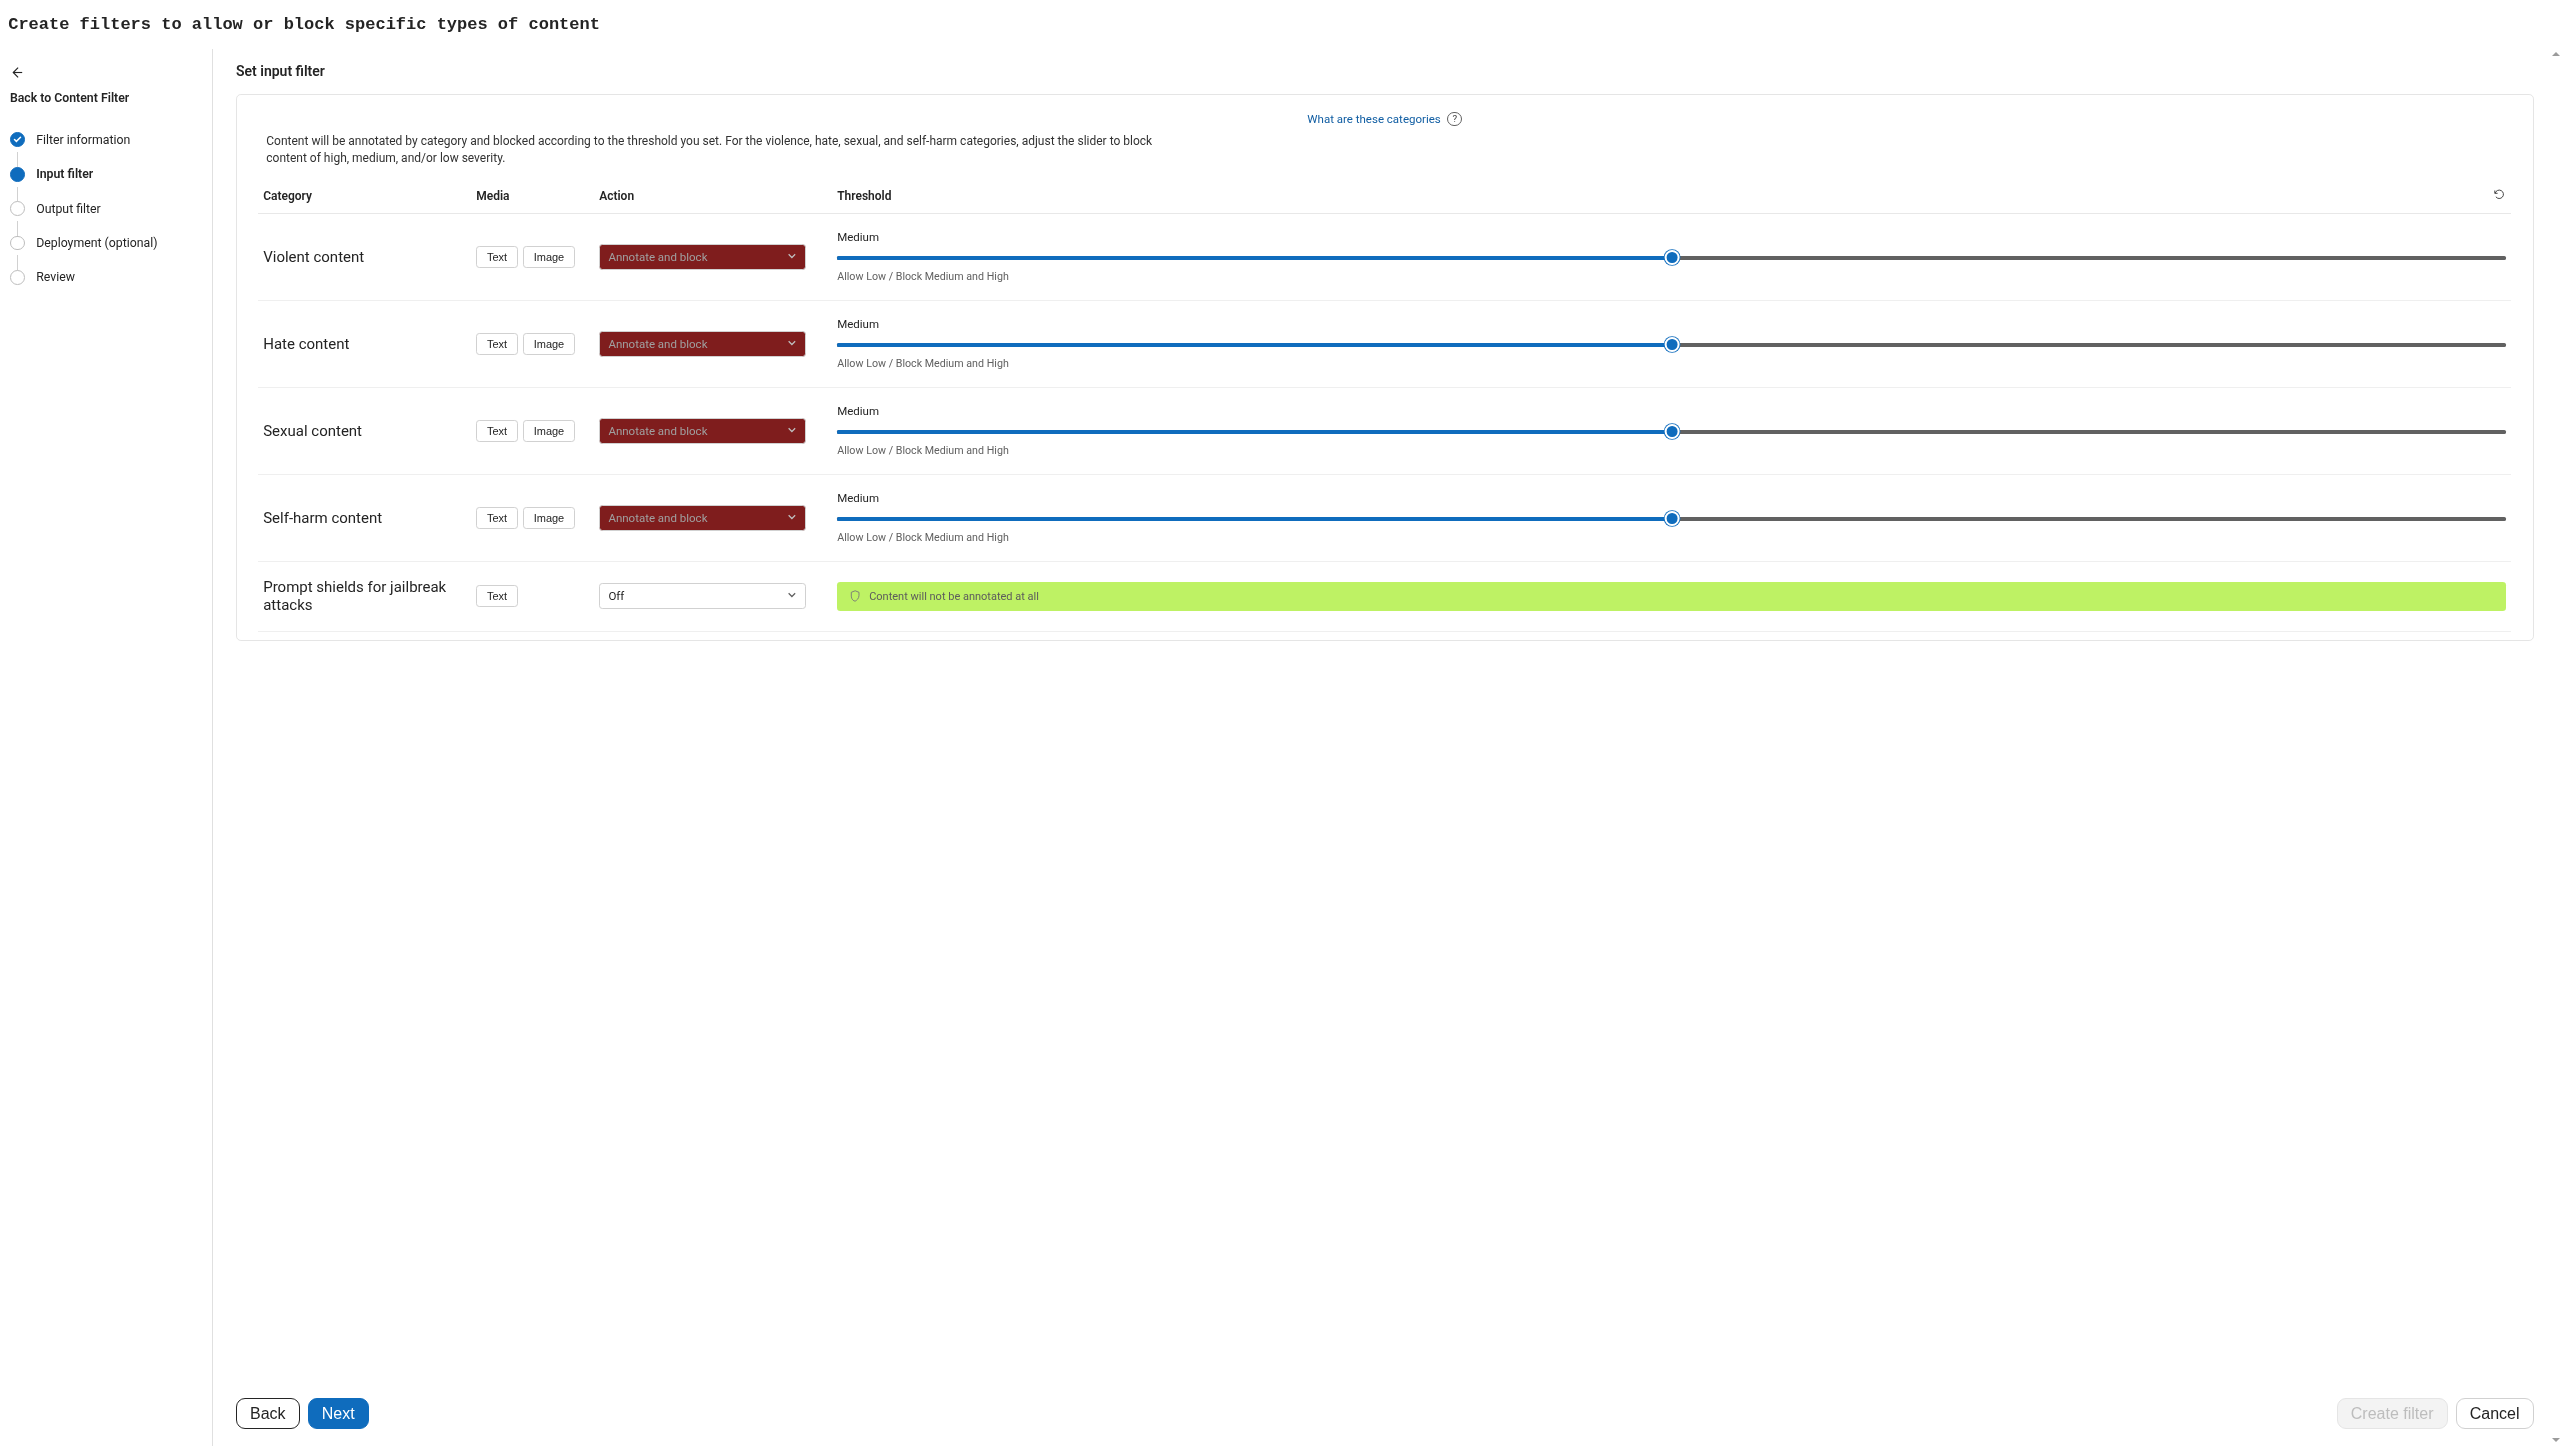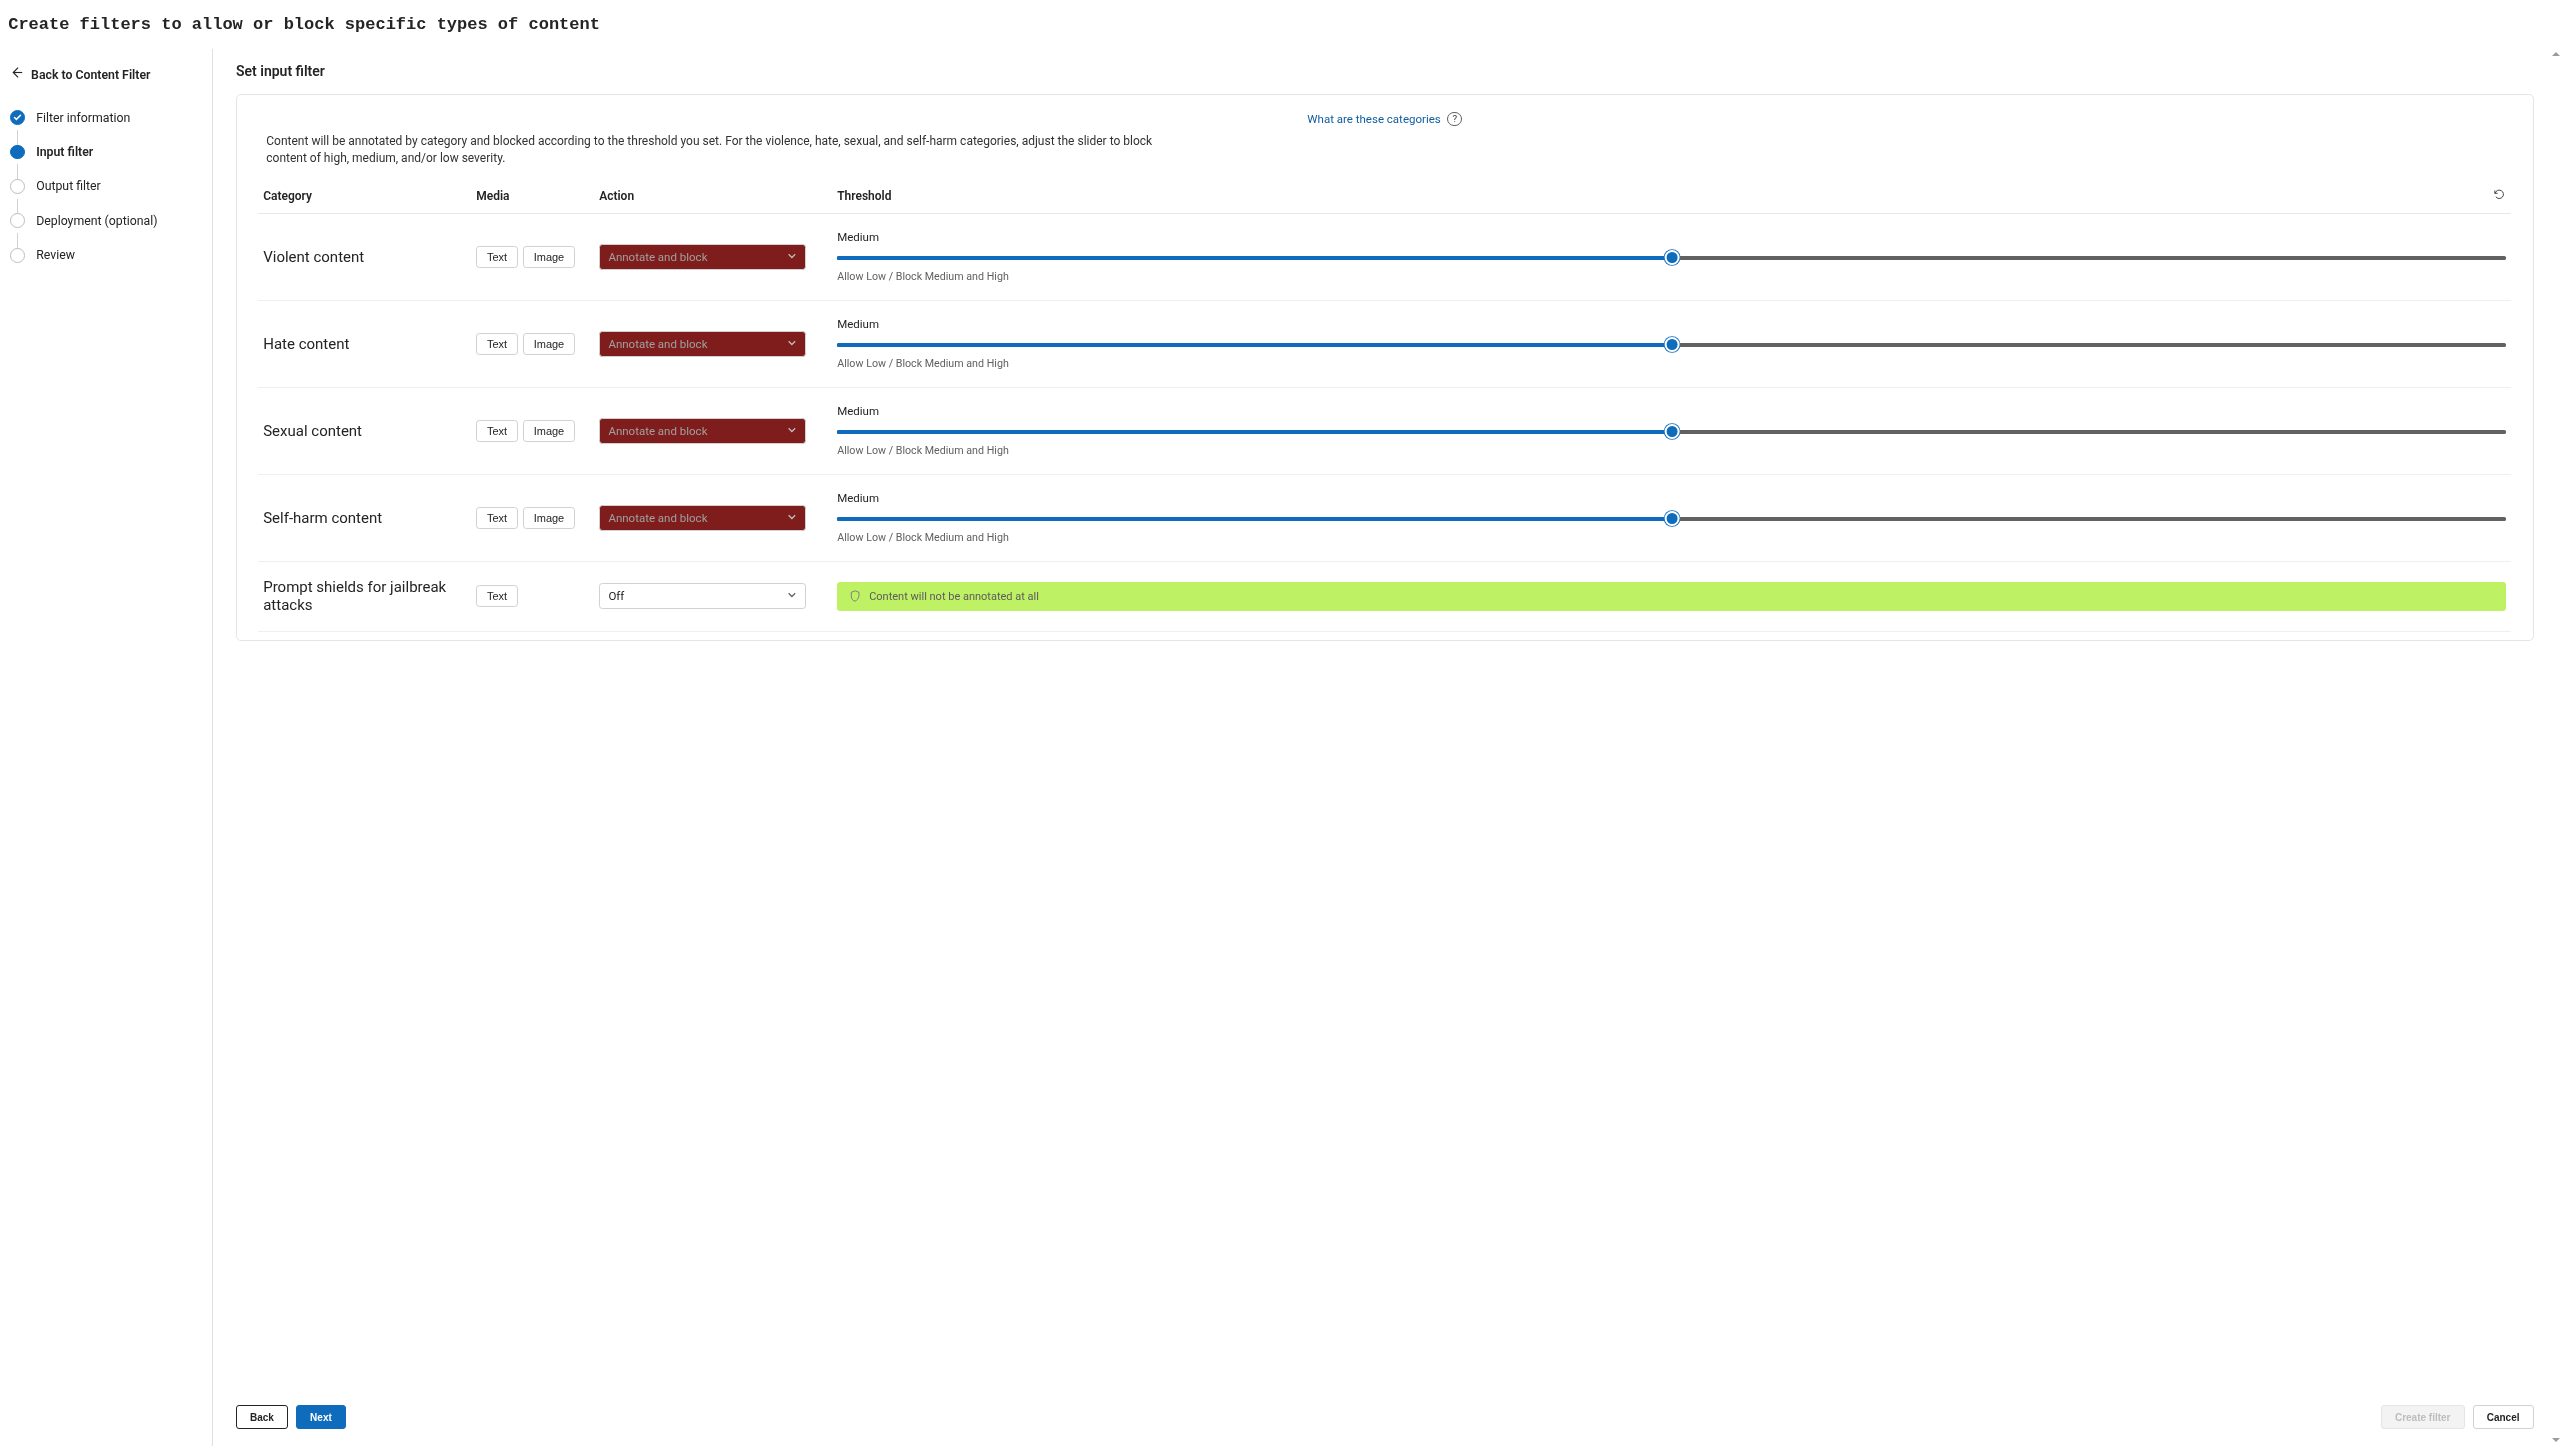--- a/index.html
+++ b/index.html
@@ -22,27 +22,28 @@
   }
   
   .sidebar {
     width: 213px;
     border-right: 0.8px solid #e0e0e0;
     padding: 13px 8.2px 13px 6.6px;
     flex-shrink: 0;
   }
   .back-link {
     display: flex;
-    align-items: flex-end;
+    align-items: flex-start;
     gap: 8.2px;
     font-size: 12.3px;
     font-weight: 600;
     color: #242424;
     padding: 4.9px 3.3px 18px 3.3px;
     cursor: pointer;
+    flex-direction: column;
   }
   .back-link svg { width: 13px; height: 13px; }
   .steps { list-style: none; position: relative; }
   .step {
     display: flex;
     align-items: center;
     gap: 11.5px;
     padding: 9.8px 3.3px;
     position: relative;
     cursor: default;
@@ -239,26 +240,25 @@
     display: flex;
     justify-content: space-between;
     align-items: center;
     padding: 13px 29.5px 16.4px 23px;
     background: #fff;
   }
   .footer-left, .footer-right { display: flex; gap: 8.2px; }
   .btn {
     border: 0.8px solid #d1d1d1;
     background: #fff;
-    border-radius: 3px;
+    border-radius: 9px;
     padding: 5.7px 13px;
-    font-size: 10px;
+    font-size: 16px;
     color: #242424;
     cursor: pointer;
-    font-weight: bold;
   }
   .btn.outline-strong { border-color: #242424; }
   .btn.primary {
     background: #0f6cbd;
     border-color: #0f6cbd;
     color: #fff;
   }
   .btn.disabled {
     background: #f3f3f3;
     color: #bdbdbd;

